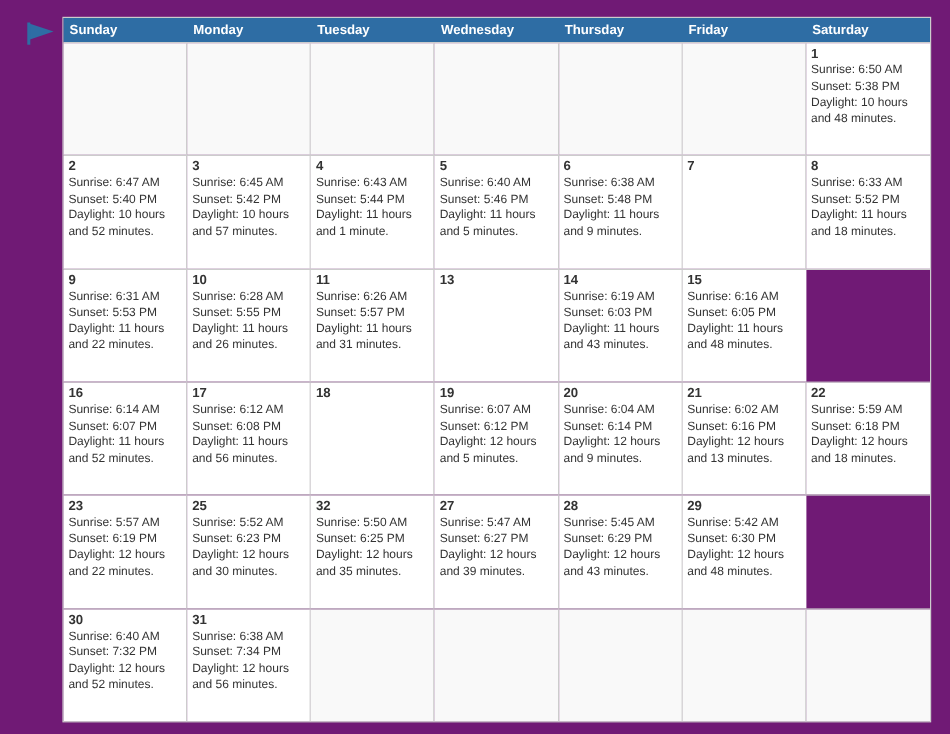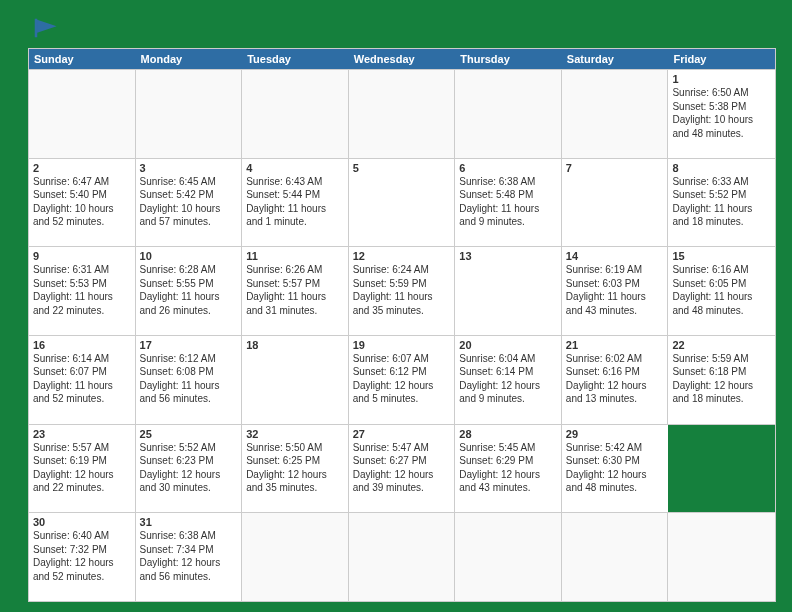--- a/index.html
+++ b/index.html
@@ -6,24 +6,24 @@
     body {
       font-family: Arial, sans-serif;
       background: #f0f0f0;
       width: 792px;
       height: 612px;
       overflow: hidden;
     }
     .page {
       width: 792px;
       height: 612px;
-      background: #15803d;
-      padding: 14px 16px 10px 28px;
+      background: #701a75;
+      padding: 14px 16px 10px 16px;
       display: flex;
-      flex-direction: column;
+      flex-direction: row;
     }
     .header {
       display: flex;
       align-items: flex-start;
       justify-content: space-between;
       margin-bottom: 6px;
     }
     .logo {
       display: flex;
       align-items: center;
@@ -123,22 +123,22 @@
     </div>
   </div>
 
   <div class="calendar">
     <div class="cal-header">
     <div class="cal-header-cell">Sunday</div>
         <div class="cal-header-cell">Monday</div>
         <div class="cal-header-cell">Tuesday</div>
         <div class="cal-header-cell">Wednesday</div>
         <div class="cal-header-cell">Thursday</div>
+        <div class="cal-header-cell">Friday</div>
         <div class="cal-header-cell">Saturday</div>
-        <div class="cal-header-cell">Friday</div>
       </div>
     <div class="cal-body">
     <div class="cal-row">
           <div class="cal-cell empty"></div>
           <div class="cal-cell empty"></div>
           <div class="cal-cell empty"></div>
           <div class="cal-cell empty"></div>
           <div class="cal-cell empty"></div>
           <div class="cal-cell empty"></div>
           <div class="cal-cell">
@@ -162,20 +162,23 @@
 Daylight: 10 hours and 57 minutes.</div>
           </div>
           <div class="cal-cell">
             <span class="day-number">4</span>
             <div class="day-info">Sunrise: 6:43 AM
 Sunset: 5:44 PM
 Daylight: 11 hours and 1 minute.</div>
           </div>
           <div class="cal-cell">
             <span class="day-number">5</span>
+            <div class="day-info">Sunrise: 6:40 AM
+Sunset: 5:46 PM
+Daylight: 11 hours and 5 minutes.</div>
           </div>
           <div class="cal-cell">
             <span class="day-number">6</span>
             <div class="day-info">Sunrise: 6:38 AM
 Sunset: 5:48 PM
 Daylight: 11 hours and 9 minutes.</div>
           </div>
           <div class="cal-cell">
             <span class="day-number">7</span>
           </div>
@@ -197,26 +200,20 @@
             <span class="day-number">10</span>
             <div class="day-info">Sunrise: 6:28 AM
 Sunset: 5:55 PM
 Daylight: 11 hours and 26 minutes.</div>
           </div>
           <div class="cal-cell">
             <span class="day-number">11</span>
             <div class="day-info">Sunrise: 6:26 AM
 Sunset: 5:57 PM
 Daylight: 11 hours and 31 minutes.</div>
-          </div>
-          <div class="cal-cell">
-            <span class="day-number">12</span>
-            <div class="day-info">Sunrise: 6:24 AM
-Sunset: 5:59 PM
-Daylight: 11 hours and 35 minutes.</div>
           </div>
           <div class="cal-cell">
             <span class="day-number">13</span>
           </div>
           <div class="cal-cell">
             <span class="day-number">14</span>
             <div class="day-info">Sunrise: 6:19 AM
 Sunset: 6:03 PM
 Daylight: 11 hours and 43 minutes.</div>
           </div>

